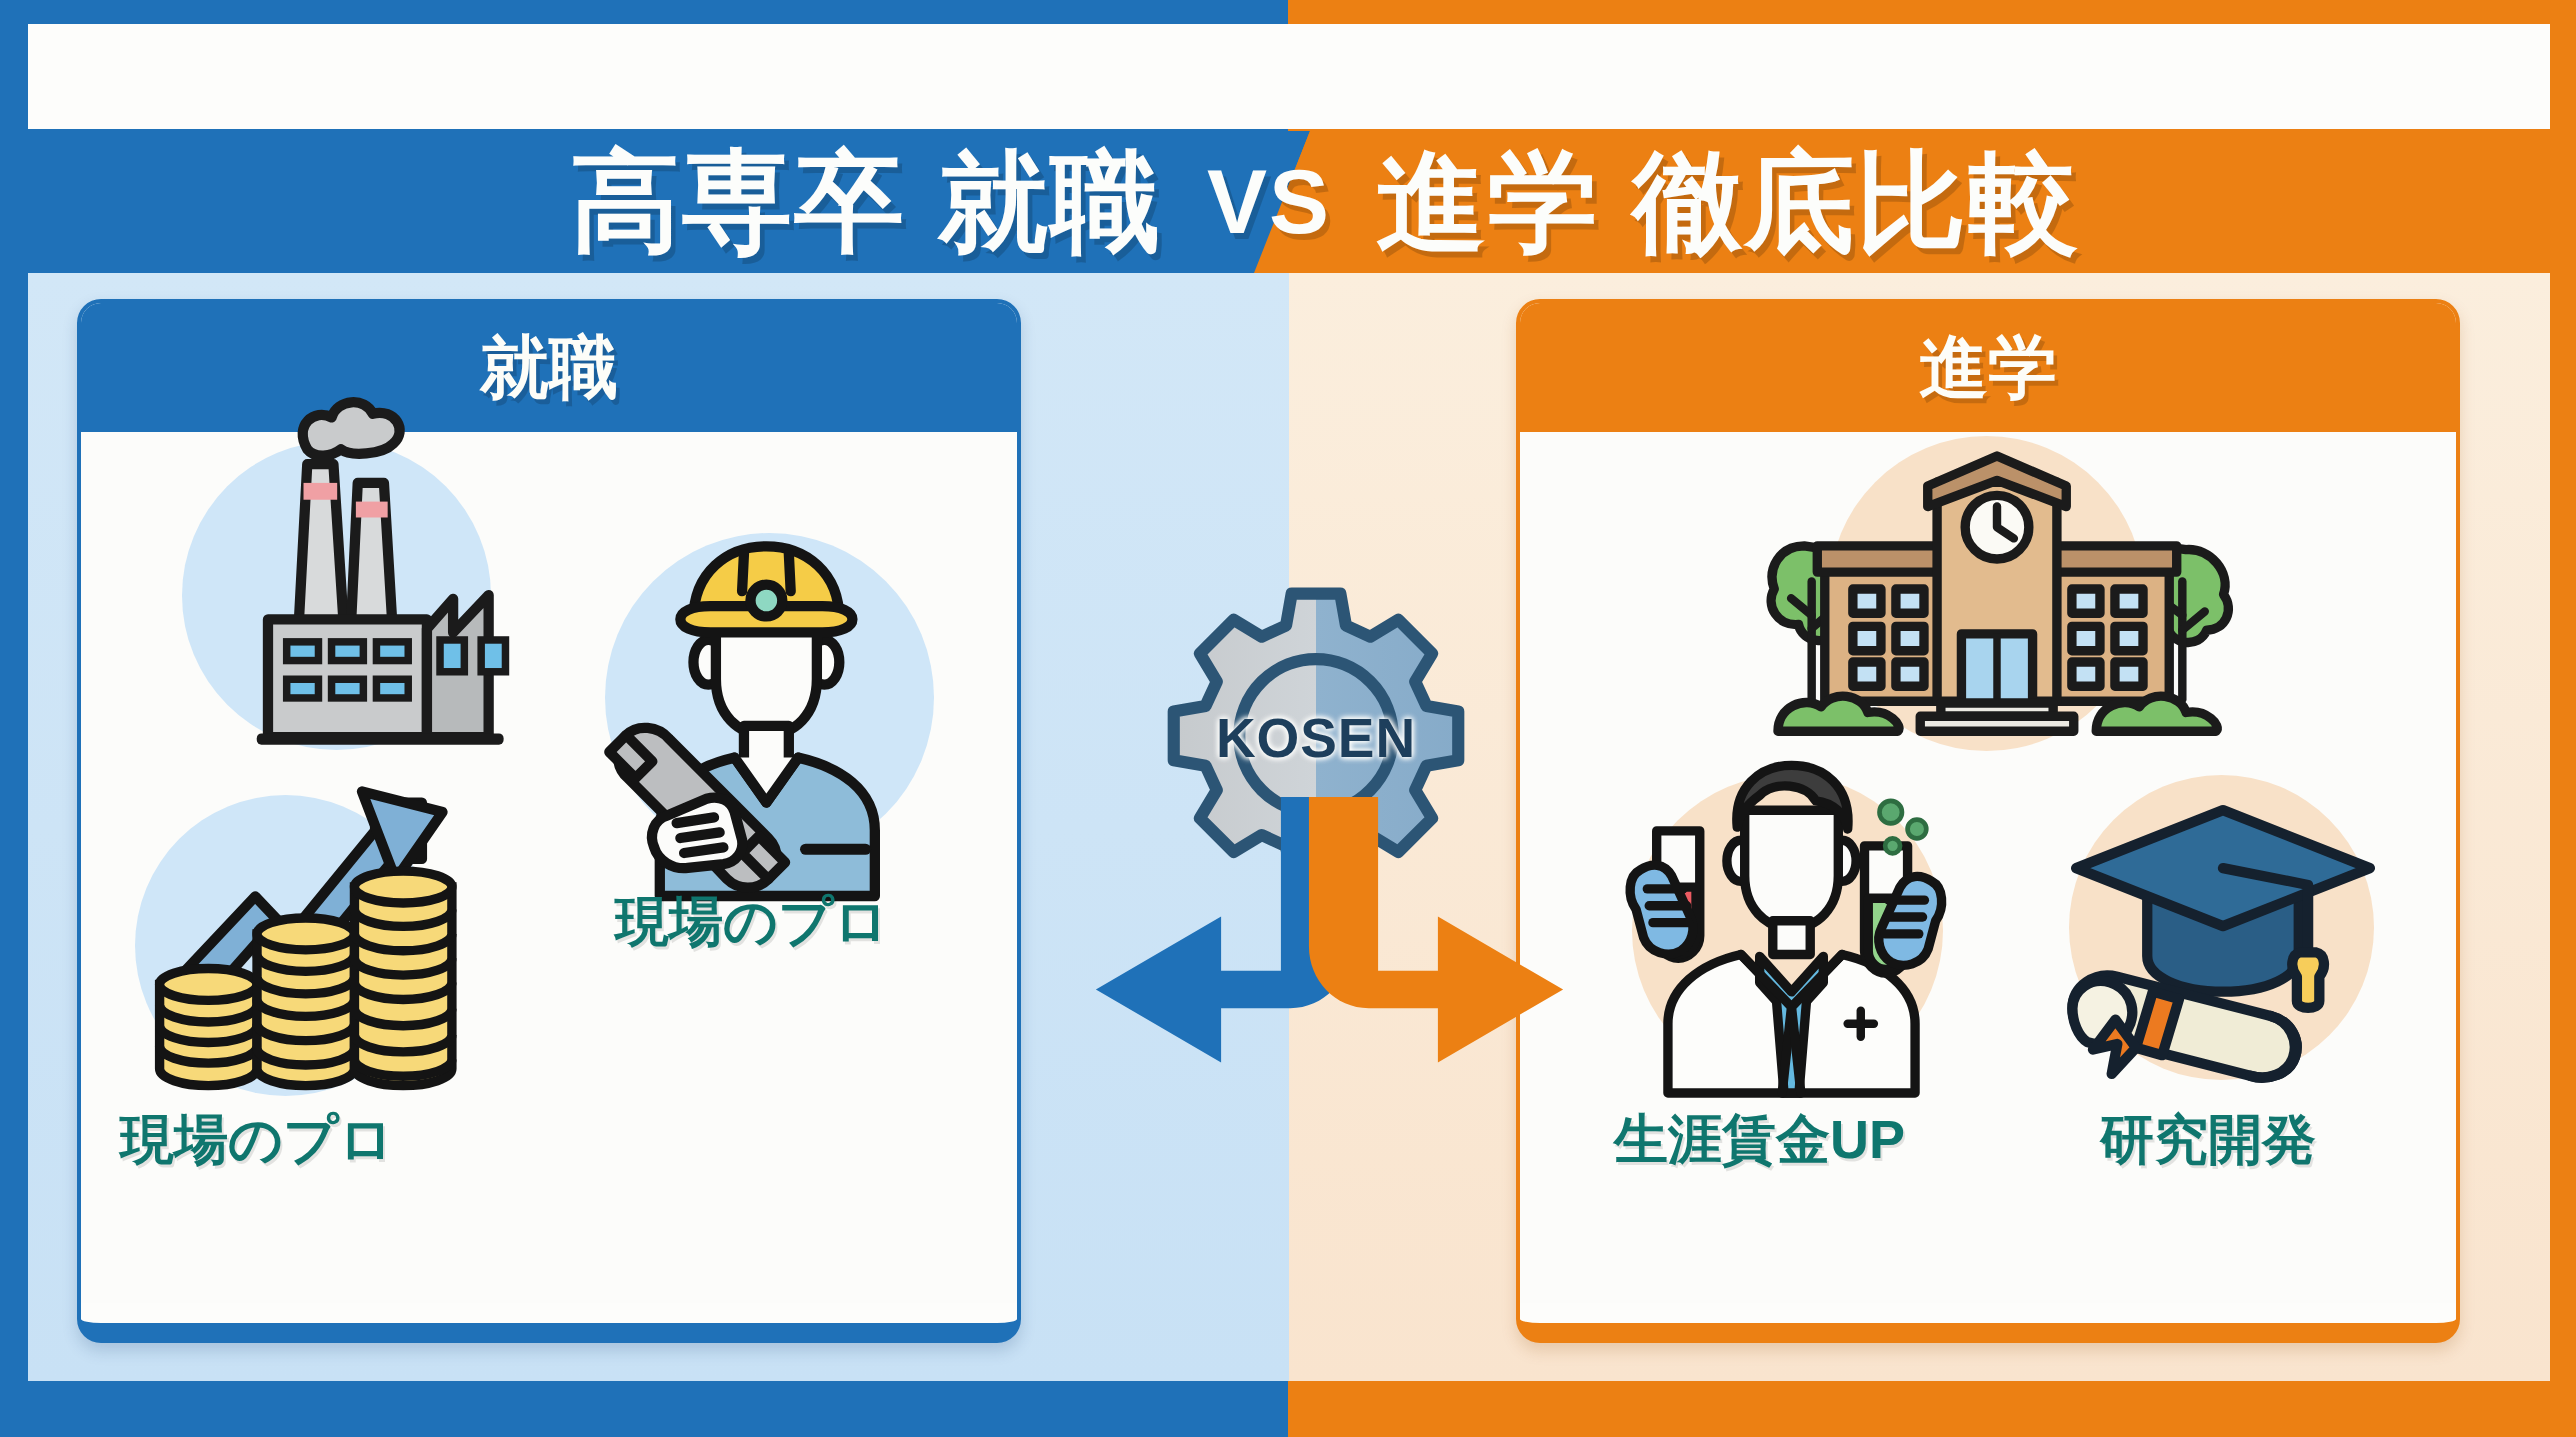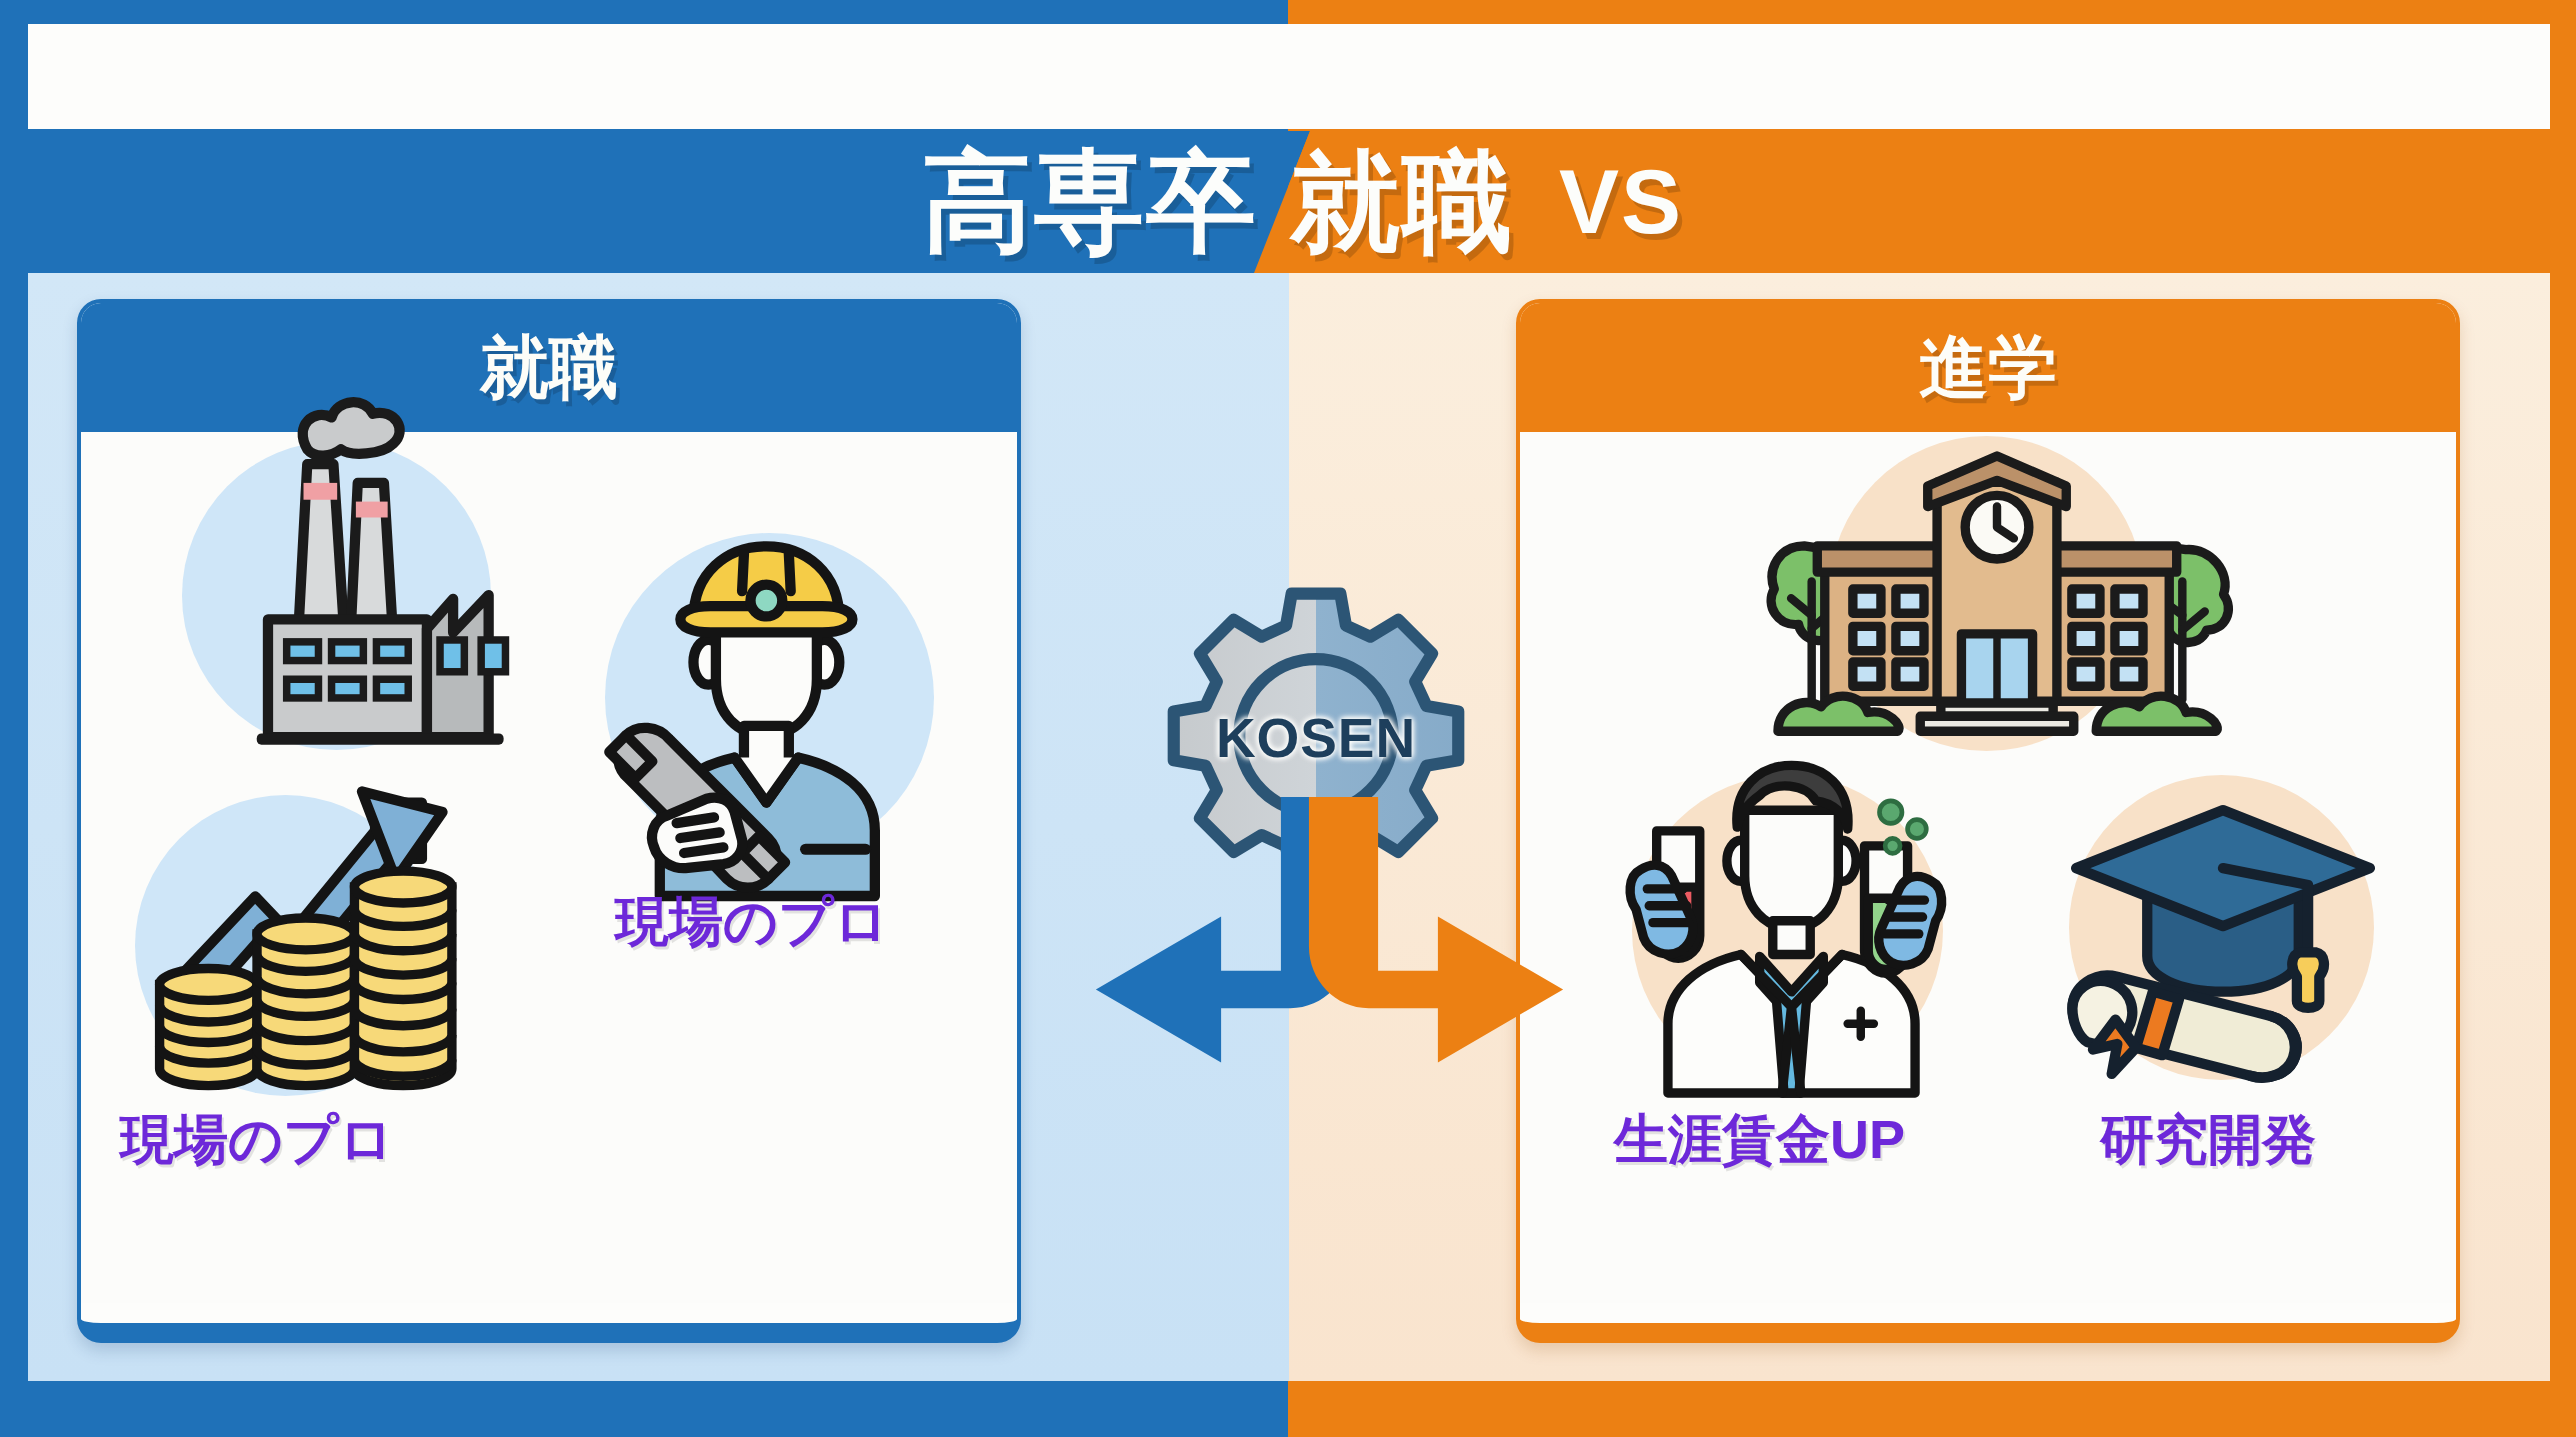--- a/index.html
+++ b/index.html
@@ -80,21 +80,21 @@
   }
   .card-body{position:relative;height:871px;background:#fcfcfa;}
 
   
   .blob{position:absolute;border-radius:50%;}
   .blob-blue{background:#cfe6f8;}
   .blob-peach{background:#f8e1c8;}
 
   
   .cap{
-    position:absolute;font-weight:700;color:#6d28d9;
+    position:absolute;font-weight:700;color:#0f766e;
     font-size:54px;line-height:1;white-space:nowrap;
     text-shadow:1.9px 2.8px 0 rgba(0,0,0,.10);
   }
 
   
   .gear-wrap{position:absolute;left:1142px;top:315px;width:292px;height:292px;}
   
   .arrows{position:absolute;left:955px;top:524px;width:693px;height:271px;}
 
   svg{display:block;overflow:visible;}
@@ -111,20 +111,21 @@
 
   <div class="title-band">
     <div class="tb-blue"></div>
     <div class="tb-orange"></div>
   </div>
   <div class="title-line">
     <span>高専卒 就職</span>
     <span class="title-sep"></span>
     <span class="title-vs">VS</span>
     <span class="title-sep"></span>
+    <span>進学 徹底比較</span>
   </div>
 
   <div class="panel">
     <div class="panel-half-l"></div>
     <div class="panel-half-r"></div>
 
     <div class="card card-left">
       <div class="card-head">
         <span>就職</span>
       </div>

